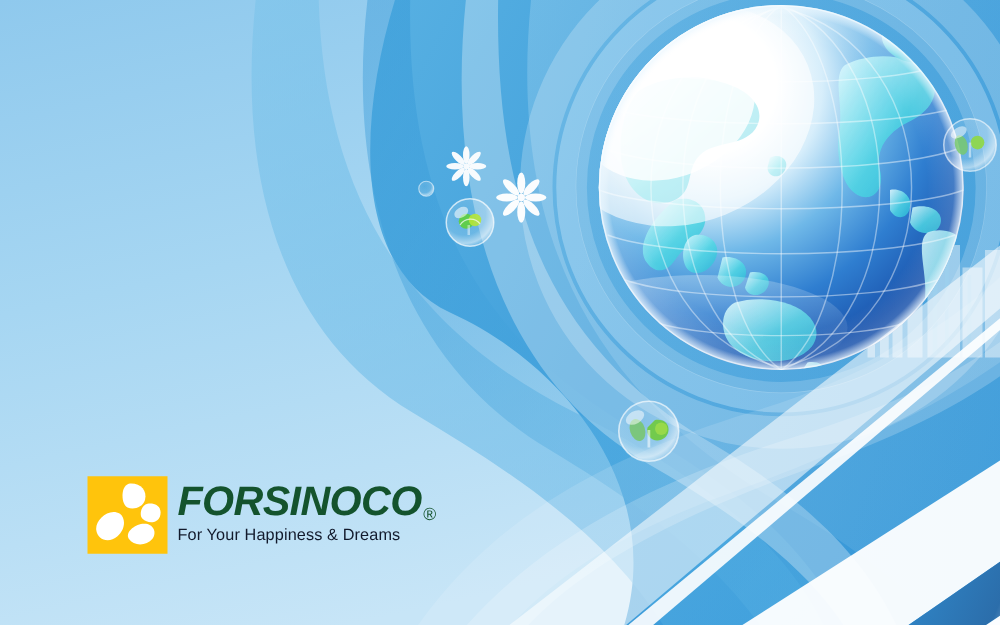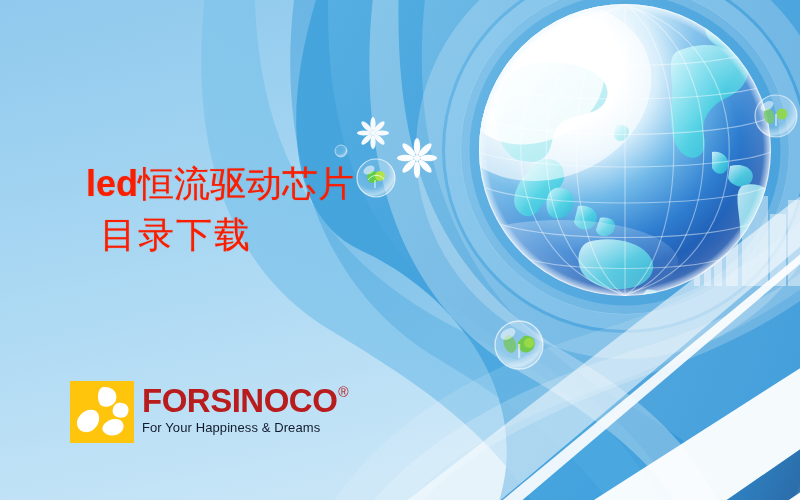--- a/index.html
+++ b/index.html
@@ -80,24 +80,25 @@
     margin-top: 3px;
     display: flex;
     flex-direction: column;
   }
   #wordmark {
     font-family: "Liberation Sans", sans-serif;
     font-weight: bold;
     font-size: 33px;
     line-height: 1;
     letter-spacing: -0.5px;
-    color: #b91c1c;
+    color: #14532d;
     white-space: nowrap;
     display: flex;
-    align-items: flex-start;
+    align-items: flex-end;
+    font-style: italic;
   }
   #wordmark .reg {
     font-size: 14px;
     line-height: 1;
     position: relative;
     top: 1px;
     margin-left: 1px;
     font-weight: normal;
   }
   #tagline {
@@ -380,24 +381,20 @@
         <g>
           <ellipse cx="769" cy="116" rx="5" ry="8" fill="#79c96d" opacity="0.85" transform="rotate(-15 769 116)"></ellipse>
           <circle cx="782" cy="114" r="5.5" fill="#8fd844" opacity="0.9"></circle>
           <rect x="775" y="114" width="2" height="12" fill="#ffffff" opacity="0.5"></rect>
         </g>
         <ellipse cx="767" cy="106" rx="7" ry="4" fill="#ffffff" opacity="0.5" transform="rotate(-30 767 106)"></ellipse>
       </g>
     </g>
   </svg>
 
-  <div id="headline">
-    <span class="line l1"><span class="lat">led</span><span>恒流驱动芯片</span></span>
-    <span class="line l2">目录下载</span>
-  </div>
 
   <div id="logo">
     <div id="logo-mark">
       <svg width="64" height="62" viewBox="0 0 64 62">
         <g fill="#ffffff">
           <path d="M 33 6 C 42 5 48 11 46 19 C 44 25 37 27 32 25 C 27 23 26 8 33 6 Z"></path>
           <path d="M 48 22 C 56 21 60 26 58 32 C 56 38 48 38 44 34 C 41 31 43 23 48 22 Z"></path>
           <path d="M 44 38 C 52 37 56 44 52 50 C 47 56 37 56 33 50 C 30 45 37 39 44 38 Z"></path>
           <path d="M 26 30 C 31 34 30 43 24 48 C 17 54 8 51 7 43 C 6 35 17 25 26 30 Z"></path>
         </g>

